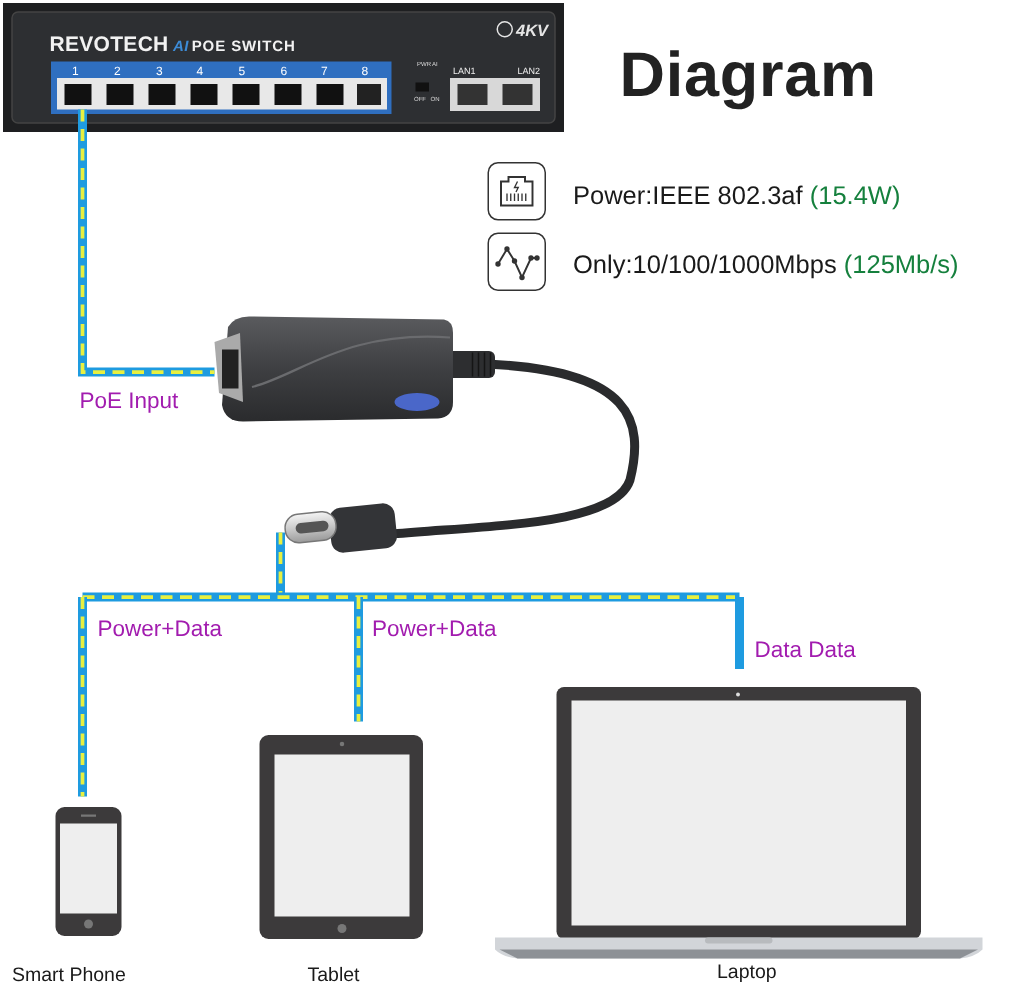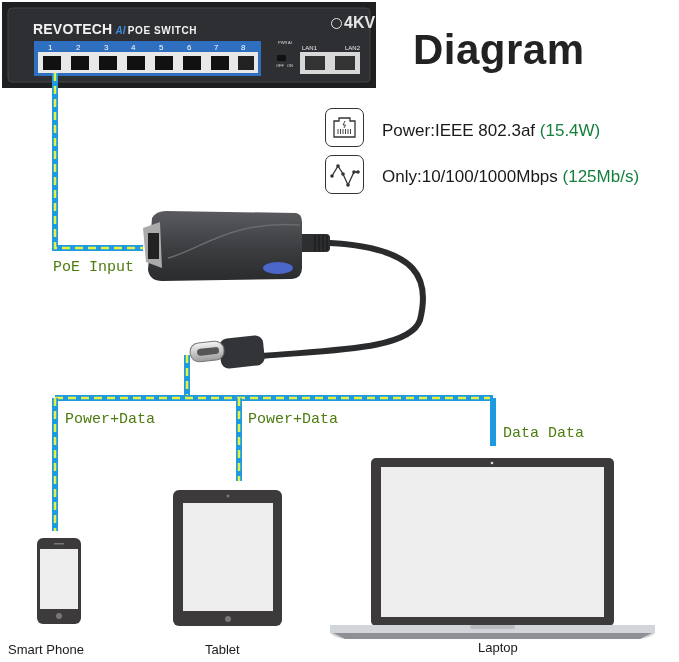--- a/index.html
+++ b/index.html
@@ -2,30 +2,30 @@
 <html><head>
 <meta charset="utf-8">
 <style>
   html,body{margin:0;padding:0;background:#fff;}
   body{width:679px;height:662px;position:relative;overflow:hidden;font-family:"Liberation Sans","DejaVu Sans",sans-serif;color:#1a1a1a;}
   .abs{position:absolute;}
   svg.full{position:absolute;left:0;top:0;}
   .switch-brand{left:33px;top:21px;color:#f2f2f2;font-weight:bold;font-size:14px;letter-spacing:0.2px;white-space:nowrap;}
   .switch-brand .ai{color:#3d8bd6;font-style:italic;font-size:10px;margin-left:3px;}
   .switch-brand .poe{font-size:10px;letter-spacing:0.6px;margin-left:2px;}
-  .kv{left:331px;top:14px;color:#e6e6e6;font-size:16px;font-weight:bold;}
+  .kv{left:331px;top:14px;color:#e6e6e6;font-size:11px;font-weight:bold;font-style:italic;}
   .kv-icon{display:inline-block;width:9px;height:9px;border:1.5px solid #e6e6e6;border-radius:50%;vertical-align:-1px;margin-right:2px;}
   .port-num{color:#fff;font-size:8px;top:43px;}
   .lan-label{color:#eee;font-size:6px;top:45px;}
   .tiny{color:#ddd;font-size:4px;}
   .title{left:413px;top:26px;font-size:42px;font-weight:bold;color:#222;letter-spacing:0.5px;}
   .spec{font-size:17px;color:#1a1a1a;white-space:nowrap;}
   .spec .hl{color:#15803d;}
   .icon-box{width:37px;height:37px;border:1.5px solid #333;border-radius:7px;background:#fff;}
-  .label{font-size:15px;color:#4d7c0f;white-space:nowrap;font-family:Liberation Mono, monospace;}
+  .label{font-size:15px;color:#a21caf;white-space:nowrap;}
   .dev-label{font-size:13px;color:#1a1a1a;white-space:nowrap;}
 </style>
 </head>
 <body>
 
 <svg class="full" width="679" height="662" viewBox="0 0 679 662">
   <defs>
     <linearGradient id="adapterGrad" x1="0" y1="0" x2="0" y2="1">
       <stop offset="0" stop-color="#5a5b5e"></stop>
       <stop offset="0.5" stop-color="#3e3f42"></stop>

